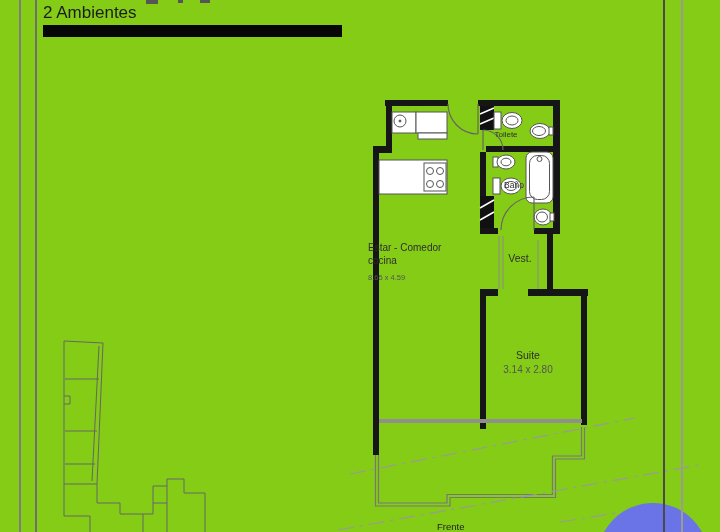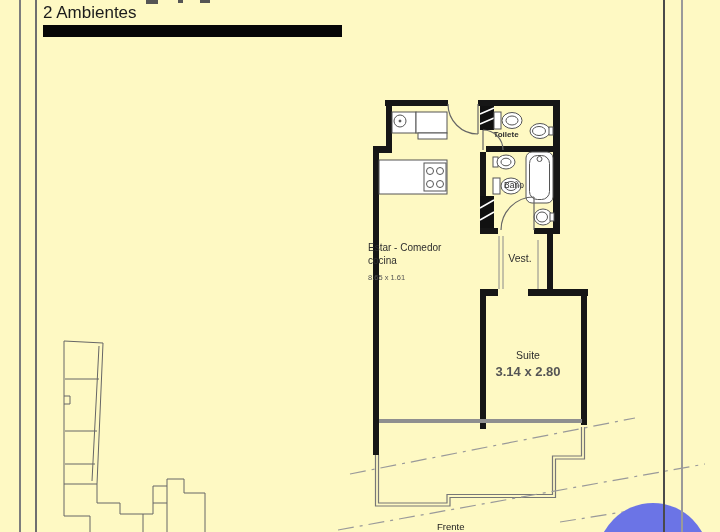--- a/index.html
+++ b/index.html
@@ -1,19 +1,19 @@
 <!DOCTYPE html>
 <html><head>
 <meta charset="utf-8">
 <style>
   html,body{margin:0;padding:0;}
   .page{
     position:relative;
     width:720px;height:532px;
-    background:#fef9c3;
+    background:#84cc16;
     overflow:hidden;
     font-family:"Liberation Sans", sans-serif;
   }
   .vline{position:absolute;top:0;height:532px;z-index:5;}
   .vline.l1{left:19px;width:2px;background:#7d7d7d;}
   .vline.l2{left:35px;width:2px;background:#6f6f6f;}
   .vline.r1{left:663px;width:2px;background:#4a4a4a;}
   .vline.r2{left:681px;width:2px;background:#9a9a9a;}
   .title{
     position:absolute;left:43px;top:3px;
@@ -25,25 +25,25 @@
   }
   .cut-mark{position:absolute;background:#555;z-index:2;}
   .m1{left:146px;top:0;width:12px;height:4px;}
   .m2{left:178px;top:0;width:5px;height:3px;}
   .m3{left:200px;top:0;width:10px;height:3px;}
   svg.plan{position:absolute;left:0;top:0;z-index:1;}
   .lbl{position:absolute;z-index:2;color:#2e2e2e;line-height:1.25;}
   .lbl .dims{color:#555;}
   .lbl-estar{left:368px;top:242px;width:122px;text-align:left;font-size:10px;}
   .lbl-estar .dims{font-size:7.5px;margin-top:6px;}
-  .lbl-toilete{left:484px;top:130px;width:44px;text-align:center;font-size:8px;font-weight:bold;}
+  .lbl-toilete{left:484px;top:130px;width:44px;text-align:center;font-size:8px;}
   .lbl-bano{left:494px;top:166px;width:40px;text-align:center;font-size:8.5px;margin-top:14px;}
   .lbl-vest{left:498px;top:252px;width:44px;text-align:center;font-size:10.5px;}
   .lbl-suite{left:488px;top:349px;width:80px;text-align:center;font-size:10.5px;}
-  .lbl-suite .dims{font-size:13px;margin-top:2px;font-weight:bold;}
+  .lbl-suite .dims{font-size:10px;margin-top:2px;}
   .lbl-balcon{left:459px;top:445px;width:80px;text-align:left;font-size:10px;}
   .lbl-balcon .dims{font-size:7.5px;margin-top:5px;}
   .lbl-frente{left:437px;top:521px;width:60px;font-size:9.5px;font-weight:400;color:#222;}
   .blue-circle{
     position:absolute;left:597px;top:503px;width:112px;height:112px;
     border-radius:50%;background:#6b74e6;z-index:4;
   }
 </style>
 </head>
 <body>
@@ -187,21 +187,21 @@
       <path d="M97 484 V503 H120 V514 H143 V532"></path>
       <path d="M143 514 H153 V486 H167 V479 H184 V493 H205 V532"></path>
       <path d="M167 486 V532"></path>
       <path d="M153 503 H167"></path>
     </g>
   </svg>
 
   <div class="lbl lbl-estar">
     <div>Estar - Comedor</div>
     <div>cocina</div>
-    <div class="dims">8.65 x 1.61</div>
+    <div class="dims">8.65 x 4.59</div>
   </div>
 
   <div class="lbl lbl-toilete">Toilete</div>
   <div class="lbl lbl-bano">Baño</div>
   <div class="lbl lbl-vest">Vest.</div>
 
   <div class="lbl lbl-suite">
     <div>Suite</div>
     <div class="dims">3.14 x 2.80</div>
   </div>

